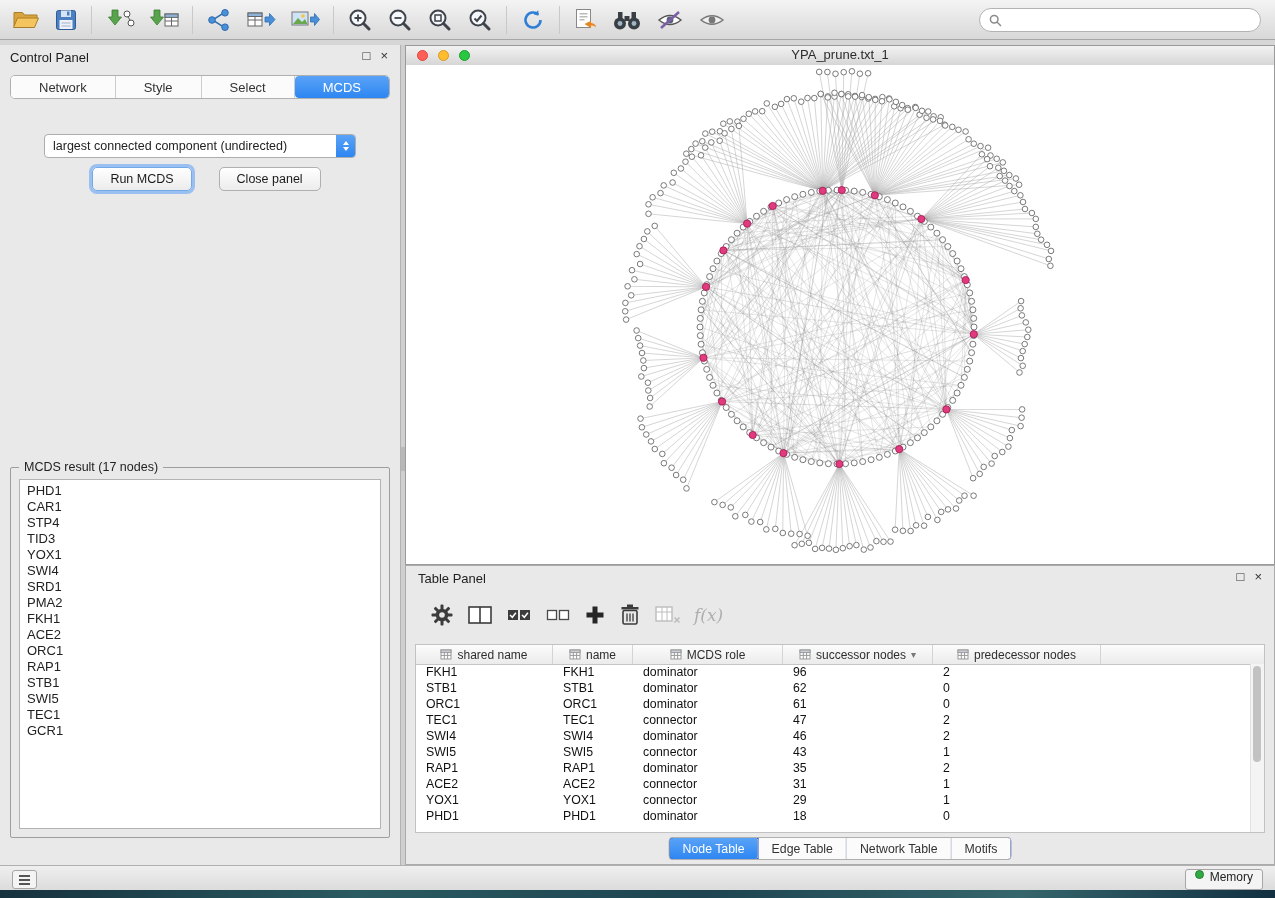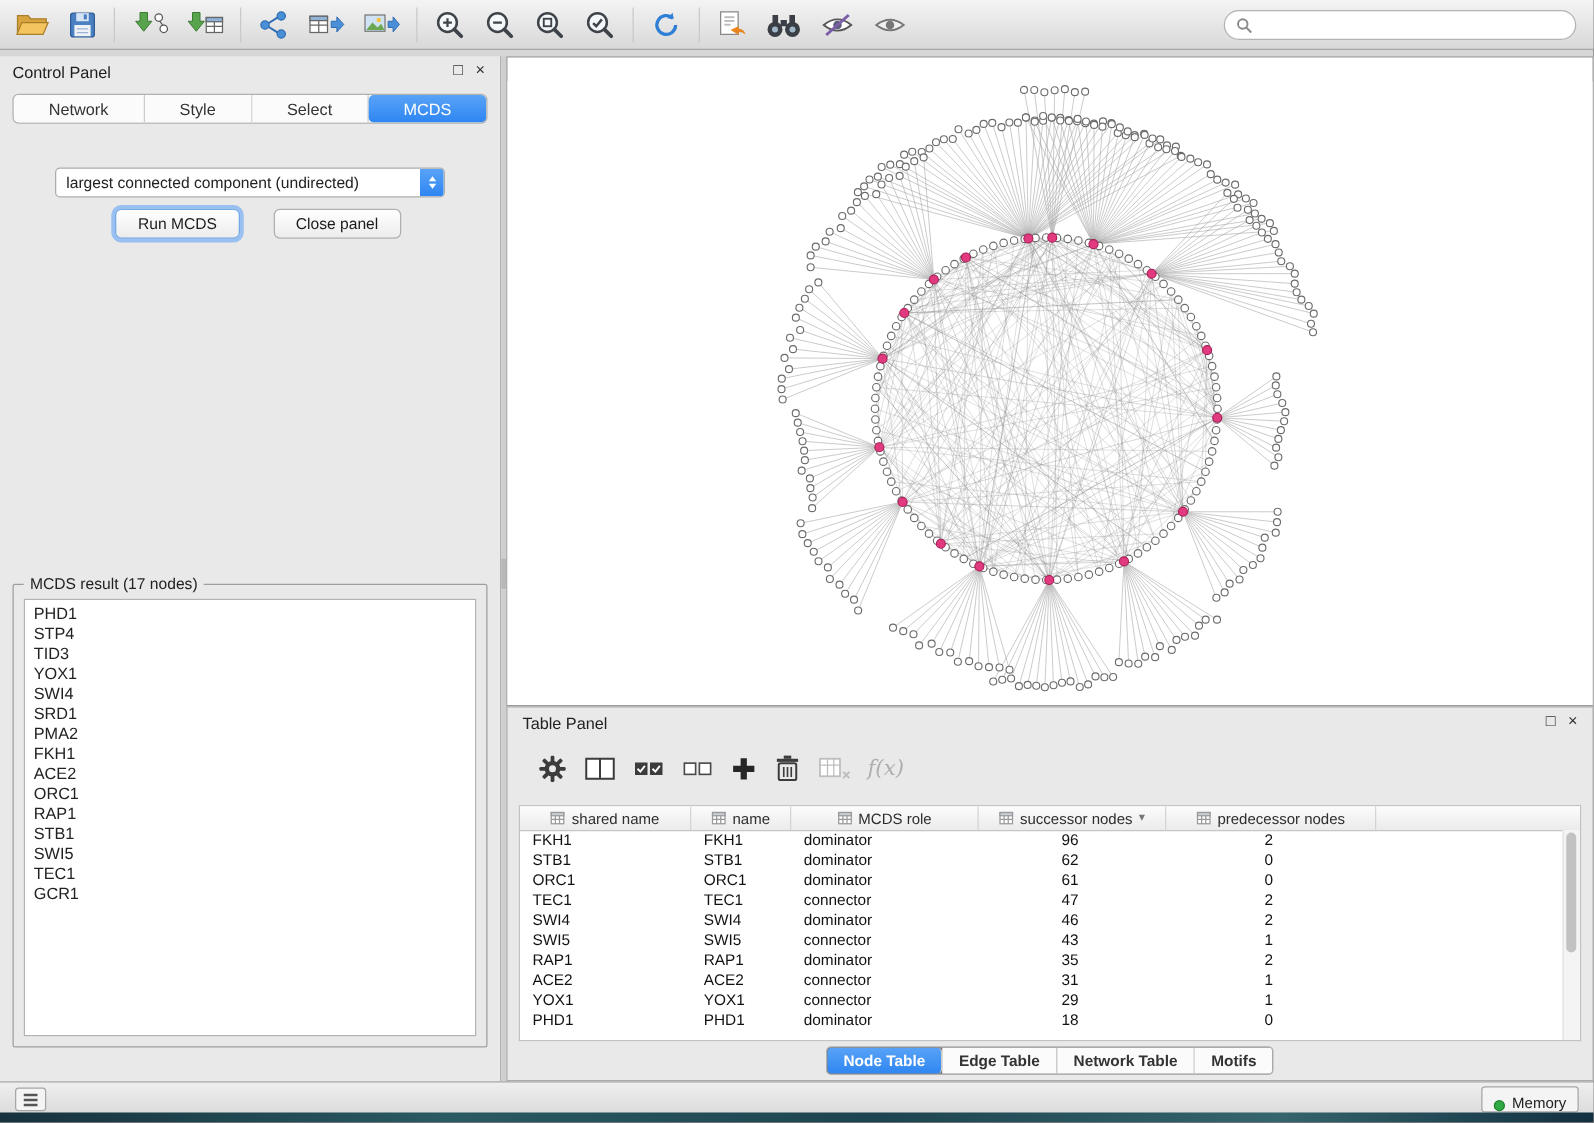--- a/index.html
+++ b/index.html
@@ -73,35 +73,35 @@
   .node-table{position:absolute;left:9px;top:78px;right:9px;height:189px;background:#fff;
               border:1px solid #c2c2c2;box-sizing:border-box;overflow:hidden;}
   .thead{display:flex;height:19px;background:linear-gradient(#fcfcfc,#ebebeb);border-bottom:1px solid #c6c6c6;}
   .th{display:flex;align-items:center;justify-content:center;gap:5px;font-size:12px;color:#2e2e2e;
       border-right:1px solid #d4d4d4;box-sizing:border-box;overflow:hidden;}
   .th.filler{flex:1;border-right:none;}
   .sort-chevron{color:#777;font-size:10px;}
   .tbody{position:absolute;left:0;top:19px;right:13px;bottom:0;}
   .tr{display:flex;height:16px;align-items:center;}
   .td{font-size:12.3px;padding:0 10px;box-sizing:border-box;white-space:nowrap;overflow:hidden;color:#111;}
-  .td.num{text-align:center;padding-right:14px;}
+  .td.num{text-align:left;padding-right:14px;}
   .vscroll{position:absolute;right:0;top:19px;width:13px;bottom:0;background:#f4f4f4;border-left:1px solid #e2e2e2;}
   .vthumb{position:absolute;left:2px;top:2px;width:8px;height:96px;background:#c2c2c2;border-radius:4px;}
   .table-tabs{position:absolute;left:50%;transform:translateX(-50%);top:271px;display:flex;height:21px;
-              background:#737373;border:1px solid #b0b0b0;border-radius:4px;overflow:hidden;align-items:stretch;font-weight:bold;}
+              background:#1d4ed8;border:1px solid #b0b0b0;border-radius:4px;overflow:hidden;align-items:stretch;}
   .table-tabs .seg{font-size:12.3px;padding:0 13px;}
 
   
   .status-bar{position:absolute;left:0;top:865px;width:100%;height:25px;box-sizing:border-box;
               background:linear-gradient(#efefef,#dcdcdc);border-top:1px solid #b0b0b0;}
   .sb-list-btn{position:absolute;left:12px;top:4px;width:23px;height:17px;border:1px solid #a6a6a6;border-radius:3px;
                background:#f4f4f4;display:flex;align-items:center;justify-content:center;}
   .hlines{width:11px;height:2px;background:#555;box-shadow:0 -4px 0 #555,0 4px 0 #555;}
   .memory-btn{position:absolute;right:12px;top:3px;height:19px;border:1px solid #a6a6a6;border-radius:3px;
-              background:#f4f4f4;display:flex;align-items:flex-end;gap:6px;padding:0 9px;font-size:12px;color:#222;}
+              background:#f4f4f4;display:flex;align-items:flex-start;gap:6px;padding:0 9px;font-size:12px;color:#222;}
   .mem-dot{width:9px;height:9px;border-radius:50%;background:#2faa44;border:1px solid #22812f;box-sizing:border-box;}
   .desktop-strip{position:absolute;left:0;top:890px;width:100%;height:8px;
                  background:linear-gradient(90deg,#16323e,#2a5a62 28%,#1d4450 55%,#35656d 80%,#123040);}
 </style>
 </head>
 <body>
 
 <div class="app">
 
   <div class="toolbar">
@@ -272,20 +272,21 @@
       </span>
     </div>
     <div class="btn-row">
       <button class="mac-btn focus">Run MCDS</button>
       <button class="mac-btn">Close panel</button>
     </div>
     <div class="group-box">
       <span class="group-title">MCDS result (17 nodes)</span>
       <div class="result-list" id="mcds-list">
           <div class="list-item">PHD1</div>
+          <div class="list-item">CAR1</div>
           <div class="list-item">STP4</div>
           <div class="list-item">TID3</div>
           <div class="list-item">YOX1</div>
           <div class="list-item">SWI4</div>
           <div class="list-item">SRD1</div>
           <div class="list-item">PMA2</div>
           <div class="list-item">FKH1</div>
           <div class="list-item">ACE2</div>
           <div class="list-item">ORC1</div>
           <div class="list-item">RAP1</div>
@@ -295,20 +296,26 @@
           <div class="list-item">GCR1</div>
         </div>
     </div>
   </div>
 
   <div class="splitter">
     <span class="splitter-handle"></span>
   </div>
 
   <div class="network-window">
+    <div class="net-titlebar">
+      <span class="tl red"></span>
+      <span class="tl yellow"></span>
+      <span class="tl green"></span>
+      <span class="net-title">YPA_prune.txt_1</span>
+    </div>
     <div class="net-canvas" id="network-canvas"><svg width="869" height="500">
           <g>
             <line x1="416.7" y1="125.8" x2="538.6" y2="59.7" stroke="#a8a8a8" stroke-width="0.6" opacity="0.8"></line>
             <line x1="416.7" y1="125.8" x2="534.7" y2="52.3" stroke="#a8a8a8" stroke-width="0.6" opacity="0.8"></line>
             <line x1="416.7" y1="125.8" x2="527.6" y2="51.3" stroke="#a8a8a8" stroke-width="0.6" opacity="0.8"></line>
             <line x1="416.7" y1="125.8" x2="522.2" y2="46.5" stroke="#a8a8a8" stroke-width="0.6" opacity="0.8"></line>
             <line x1="416.7" y1="125.8" x2="513.6" y2="49.7" stroke="#a8a8a8" stroke-width="0.6" opacity="0.8"></line>
             <line x1="416.7" y1="125.8" x2="509.3" y2="42.0" stroke="#a8a8a8" stroke-width="0.6" opacity="0.8"></line>
             <line x1="416.7" y1="125.8" x2="501.7" y2="43.1" stroke="#a8a8a8" stroke-width="0.6" opacity="0.8"></line>
             <line x1="416.7" y1="125.8" x2="494.6" y2="43.2" stroke="#a8a8a8" stroke-width="0.6" opacity="0.8"></line>

